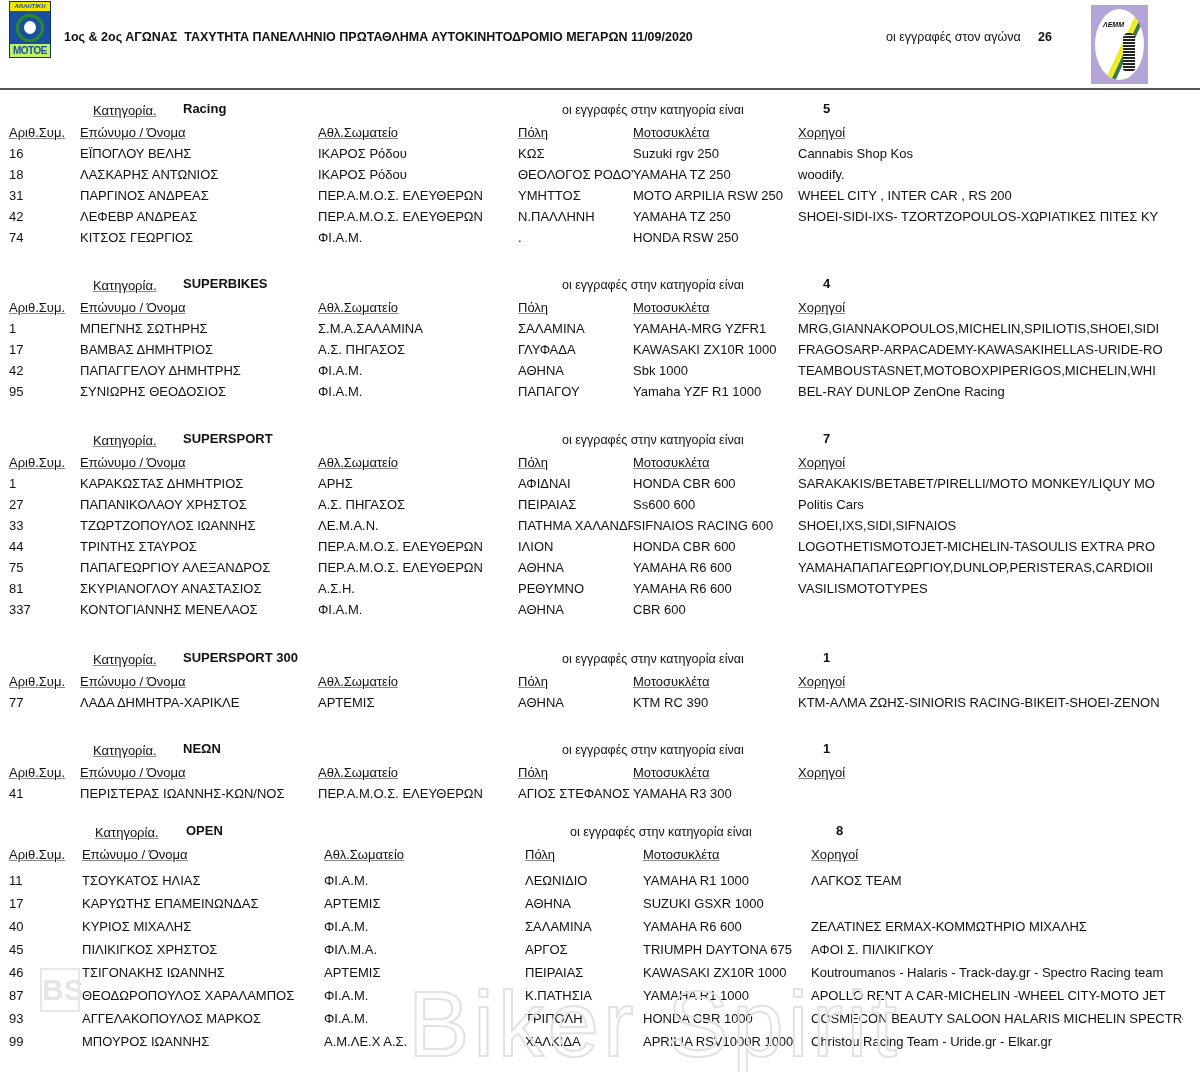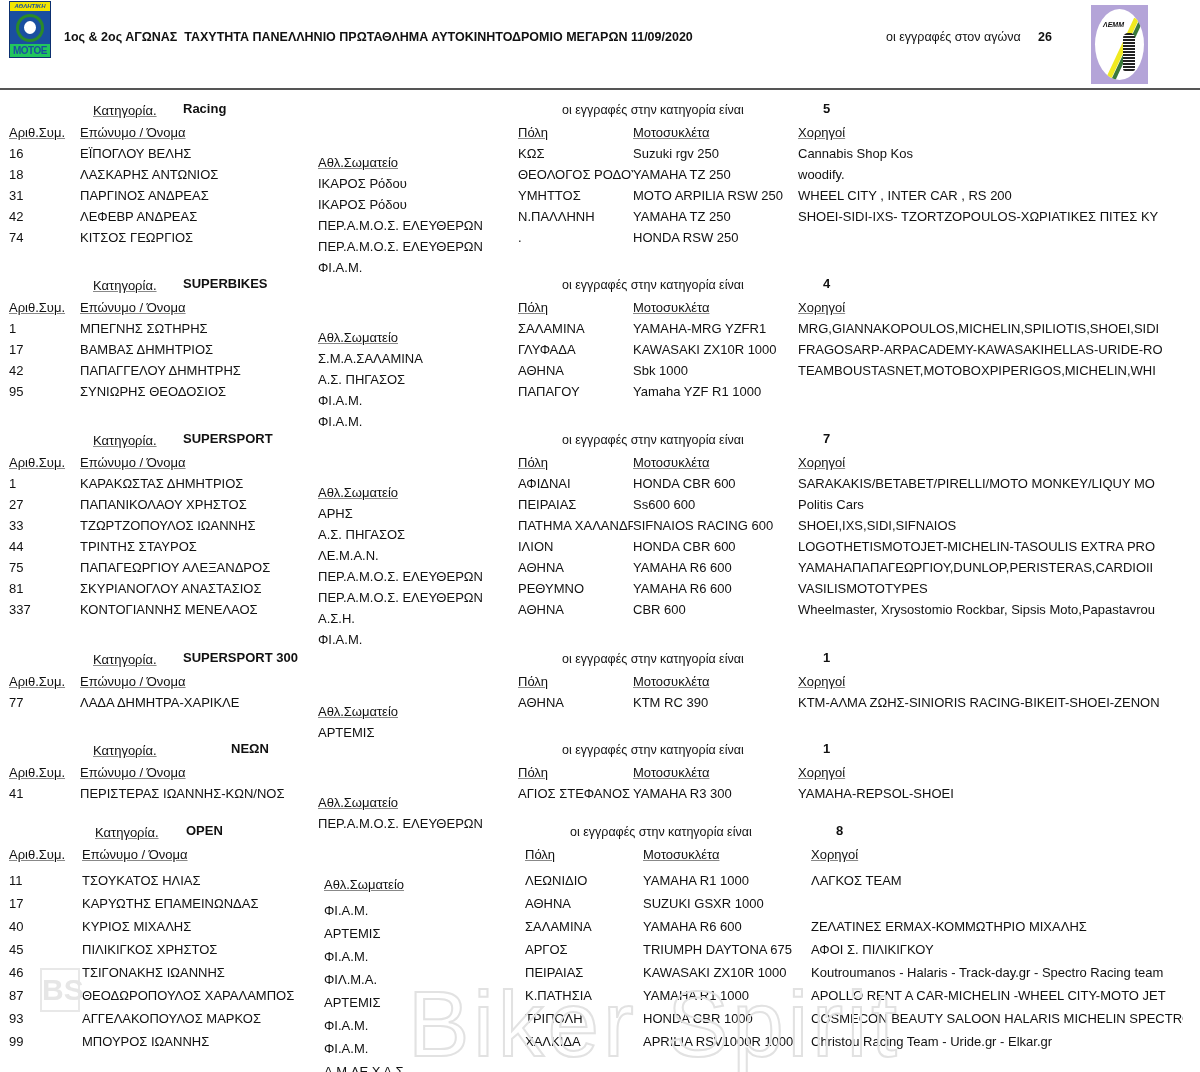--- a/index.html
+++ b/index.html
@@ -4,21 +4,21 @@
 <style>
   * { box-sizing: border-box; margin: 0; padding: 0; }
   html, body { width: 1200px; height: 1072px; background: #ffffff; overflow: hidden; }
   body { position: relative; font-family: "Liberation Sans", sans-serif; color: #111; font-size: 13px; }
 
   .header { position: absolute; left: 0; top: 0; width: 1200px; height: 90px; }
   .logo-left { position: absolute; left: 9px; top: 1px; width: 42px; height: 57px; background: #1a4fa0; border: 1px solid #0d3070; }
   .logo-left .strip-top { position: absolute; left: 0; top: 0; width: 100%; height: 9px; background: #f2e600; color: #1a4fa0; font-size: 6px; font-weight: bold; font-style: italic; text-align: center; line-height: 9px; }
   .logo-left .wreath { position: absolute; left: 6px; top: 12px; width: 28px; height: 28px; border-radius: 50%; border: 3px solid #2a8a2a; }
   .logo-left .circle { position: absolute; left: 12px; top: 17px; width: 16px; height: 17px; border-radius: 50%; background: #fff; border: 2px solid #1a4fa0; }
-  .logo-left .strip-bot { position: absolute; left: 0; bottom: 0; width: 100%; height: 13px; background: #22c55e; color: #1a4fa0; font-size: 10px; font-weight: bold; text-align: center; line-height: 13px; letter-spacing: -0.5px; }
+  .logo-left .strip-bot { position: absolute; left: 0; bottom: 0; width: 100%; height: 13px; background: #bef264; color: #1a4fa0; font-size: 10px; font-weight: bold; text-align: center; line-height: 13px; letter-spacing: -0.5px; }
 
   .title { position: absolute; left: 64px; top: 30px; font-size: 12.5px; font-weight: bold; white-space: pre; }
   .total-label { position: absolute; left: 886px; top: 30px; font-size: 12.5px; }
   .total-value { position: absolute; left: 1038px; top: 30px; font-size: 12.5px; font-weight: bold; }
 
   .logo-right { position: absolute; left: 1091px; top: 5px; width: 57px; height: 79px; background: #b4a4d8; }
   .logo-right .oval { position: absolute; left: 4px; top: 4px; width: 49px; height: 71px; background: #fff; border-radius: 50%; overflow: hidden; }
   .logo-right .oval .txt { position: absolute; left: 8px; top: 12px; font-size: 7px; font-style: italic; font-weight: bold; }
   .logo-right .oval .band1 { position: absolute; left: 22px; top: 6px; width: 5px; height: 80px; background: #f0ea20; transform: rotate(25deg); }
   .logo-right .oval .band2 { position: absolute; left: 28px; top: 6px; width: 4px; height: 80px; background: #3a7a3a; transform: rotate(25deg); }
@@ -32,21 +32,21 @@
   .cat-name { position: absolute; top: 5px; font-weight: bold; }
   .cat-count-label { position: absolute; top: 7px; font-size: 12.5px; }
   .cat-count { position: absolute; top: 5px; font-weight: bold; }
 
   .hdr-row, .data-row { position: relative; height: 21px; }
   .hdr-row span { position: absolute; top: 3px; text-decoration: underline; text-decoration-color: #888; white-space: nowrap; }
   .data-row span { position: absolute; top: 3px; white-space: nowrap; overflow: hidden; }
 
   .c0 { left: 9px; width: 70px; }
   .c1 { left: 80px; width: 235px; }
-  .c2 { left: 318px; width: 198px; margin-top: 30px; }
+  .c2 { left: 318px; width: 198px; }
   .c3 { left: 518px; width: 115px; }
   .c4 { left: 633px; width: 163px; }
   .c5 { left: 798px; width: 368px; }
 
   .open .c0 { left: 9px; }
   .open .c1 { left: 82px; }
   .open .c2 { left: 324px; }
   .open .c3 { left: 525px; width: 118px; }
   .open .c4 { left: 643px; width: 168px; }
   .open .c5 { left: 811px; width: 372px; }
@@ -179,20 +179,21 @@
           <span class="c3">ΑΘΗΝΑ</span>
           <span class="c4">Sbk 1000</span>
           <span class="c5">TEAMBOUSTASNET,MOTOBOXPIPERIGOS,MICHELIN,WHI</span>
         </div>
         <div class="data-row">
           <span class="c0">95</span>
           <span class="c1">ΣΥΝΙΩΡΗΣ ΘΕΟΔΟΣΙΟΣ</span>
           <span class="c2">ΦΙ.Α.Μ.</span>
           <span class="c3">ΠΑΠΑΓΟΥ</span>
           <span class="c4">Yamaha YZF R1 1000</span>
+          <span class="c5">BEL-RAY DUNLOP ZenOne Racing</span>
         </div>
       </div>
   </div>
 
   <div class="section" style="top: 426px;">
     <div class="cat-row">
       <span class="cat-label" style="left: 93px;">Κατηγορία.</span>
       <span class="cat-name" style="left: 183px;">SUPERSPORT</span>
       <span class="cat-count-label" style="left: 562px;">οι εγγραφές στην κατηγορία είναι</span>
       <span class="cat-count" style="left: 823px;">7</span>
@@ -253,21 +254,20 @@
           <span class="c3">ΡΕΘΥΜΝΟ</span>
           <span class="c4">YAMAHA R6 600</span>
           <span class="c5">VASILISMOTOTYPES</span>
         </div>
         <div class="data-row">
           <span class="c0">337</span>
           <span class="c1">ΚΟΝΤΟΓΙΑΝΝΗΣ ΜΕΝΕΛΑΟΣ</span>
           <span class="c2">ΦΙ.Α.Μ.</span>
           <span class="c3">ΑΘΗΝΑ</span>
           <span class="c4">CBR 600</span>
-          <span class="c5">Wheelmaster, Xrysostomio Rockbar, Sipsis Moto,Papastavrou</span>
         </div>
       </div>
   </div>
 
   <div class="section" style="top: 645px;">
     <div class="cat-row">
       <span class="cat-label" style="left: 93px;">Κατηγορία.</span>
       <span class="cat-name" style="left: 183px;">SUPERSPORT 300</span>
       <span class="cat-count-label" style="left: 562px;">οι εγγραφές στην κατηγορία είναι</span>
       <span class="cat-count" style="left: 823px;">1</span>
@@ -288,40 +288,39 @@
           <span class="c3">ΑΘΗΝΑ</span>
           <span class="c4">KTM RC 390</span>
           <span class="c5">KTM-ΑΛΜΑ ΖΩΗΣ-SINIORIS RACING-BIKEIT-SHOEI-ZENON</span>
         </div>
       </div>
   </div>
 
   <div class="section" style="top: 736px;">
     <div class="cat-row">
       <span class="cat-label" style="left: 93px;">Κατηγορία.</span>
-      <span class="cat-name" style="left: 183px; margin-left: 48px;">ΝΕΩΝ</span>
+      <span class="cat-name" style="left: 183px;">ΝΕΩΝ</span>
       <span class="cat-count-label" style="left: 562px;">οι εγγραφές στην κατηγορία είναι</span>
       <span class="cat-count" style="left: 823px;">1</span>
     </div>
     <div class="hdr-row">
       <span class="c0">Αριθ.Συμ.</span>
       <span class="c1">Επώνυμο / Όνομα</span>
       <span class="c2">Αθλ.Σωματείο</span>
       <span class="c3">Πόλη</span>
       <span class="c4">Μοτοσυκλέτα</span>
       <span class="c5">Χορηγοί</span>
     </div>
     <div class="rows">
         <div class="data-row">
           <span class="c0">41</span>
           <span class="c1">ΠΕΡΙΣΤΕΡΑΣ ΙΩΑΝΝΗΣ-ΚΩΝ/ΝΟΣ</span>
           <span class="c2">ΠΕΡ.Α.Μ.Ο.Σ. ΕΛΕΥΘΕΡΩΝ</span>
           <span class="c3">ΑΓΙΟΣ ΣΤΕΦΑΝΟΣ</span>
           <span class="c4">YAMAHA R3 300</span>
-          <span class="c5">YAMAHA-REPSOL-SHOEI</span>
         </div>
       </div>
   </div>
 
   <div class="section open" style="top: 818px;">
     <div class="cat-row">
       <span class="cat-label" style="left: 95px;">Κατηγορία.</span>
       <span class="cat-name" style="left: 186px;">OPEN</span>
       <span class="cat-count-label" style="left: 570px;">οι εγγραφές στην κατηγορία είναι</span>
       <span class="cat-count" style="left: 836px;">8</span>

